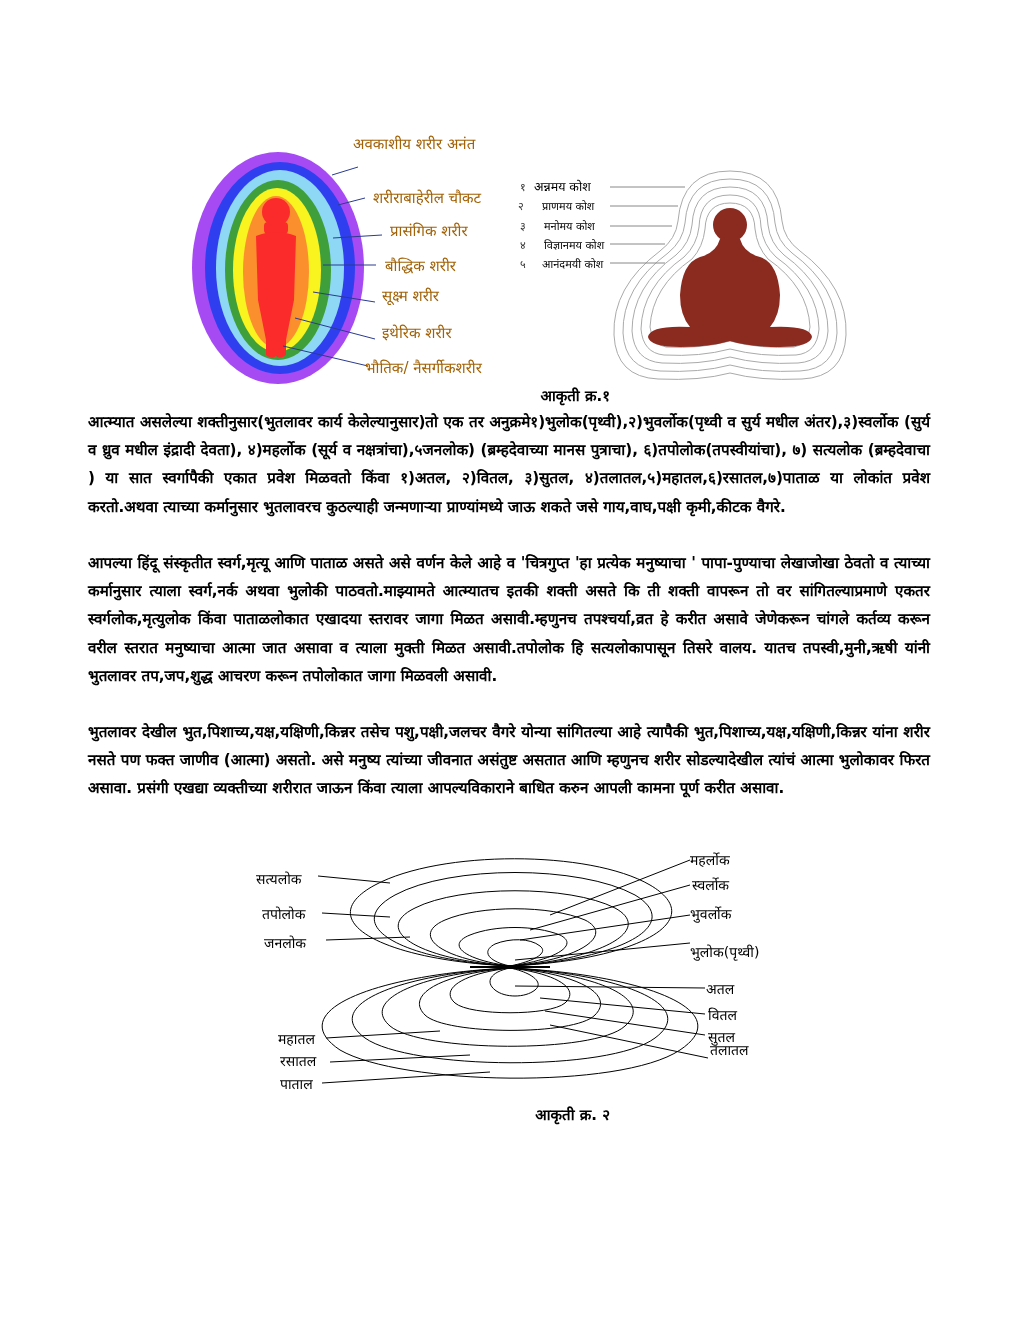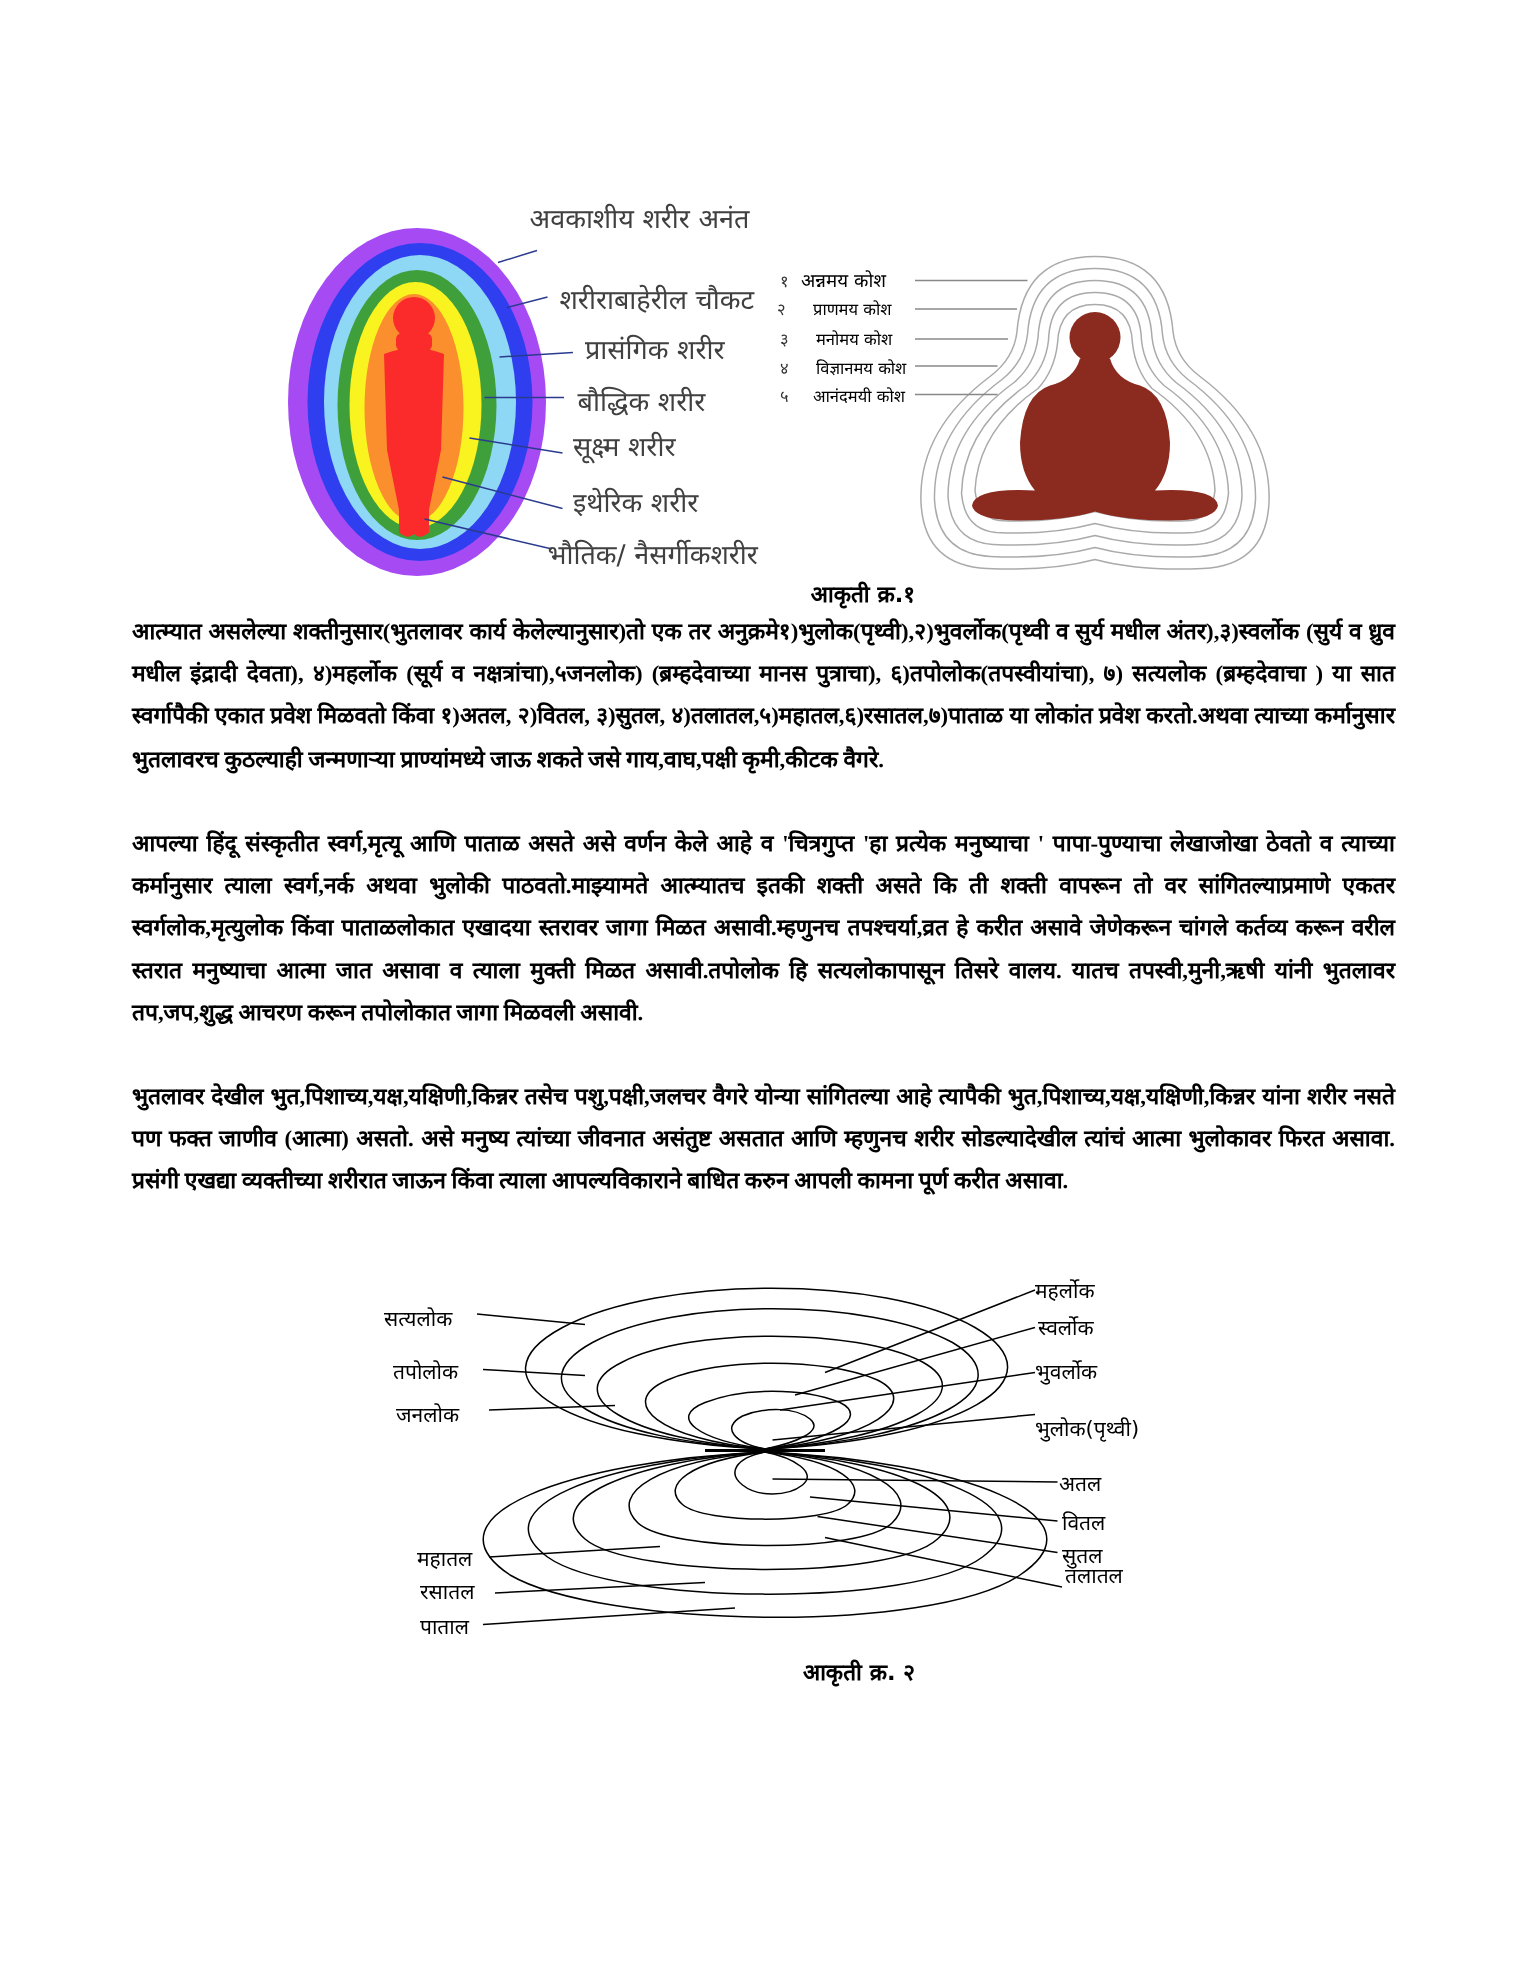--- a/index.html
+++ b/index.html
@@ -1,26 +1,26 @@
 <!DOCTYPE html>
 <html><head>
 <meta charset="utf-8">
 <style>
   html, body { margin: 0; padding: 0; background: #ffffff; }
   body { width: 1020px; height: 1320px; position: relative; overflow: hidden;
          font-family: "DejaVu Sans", sans-serif; color: #000; }
   .abs { position: absolute; }
   .fig1 { left: 180px; top: 125px; width: 700px; height: 265px; }
-  .aura-label { position: absolute; font-size: 18px; color: #404040; white-space: nowrap;
+  .aura-label { position: absolute; font-size: 15px; color: #a16207; white-space: nowrap;
                 font-family: "DejaVu Sans", sans-serif; }
   .kosha-label { position: absolute; font-size: 11px; font-weight: normal; white-space: nowrap; }
   .kosha-num { position: absolute; font-size: 11px; color: #333; }
   .caption { position: absolute; font-size: 15px; font-weight: bold; text-align: right; }
   .para { position: absolute; left: 88px; width: 842px; font-size: 15.2px; font-weight: bold;
-          line-height: 28.2px; text-align: justify; text-align-last: left; font-family: Liberation Serif, serif; }
+          line-height: 28.2px; text-align: justify; text-align-last: left; }
   .fig2 { left: 240px; top: 840px; width: 560px; height: 260px; }
   .loka-label { position: absolute; font-size: 14px; font-weight: normal; white-space: nowrap; }
 </style>
 </head>
 <body>
 
 <div class="abs fig1">
 
   <svg class="abs" style="left:10px;top:25px" width="180" height="240" viewBox="0 0 180 240">
     <ellipse cx="88" cy="118" rx="86" ry="116" fill="#a64bf4"></ellipse>

